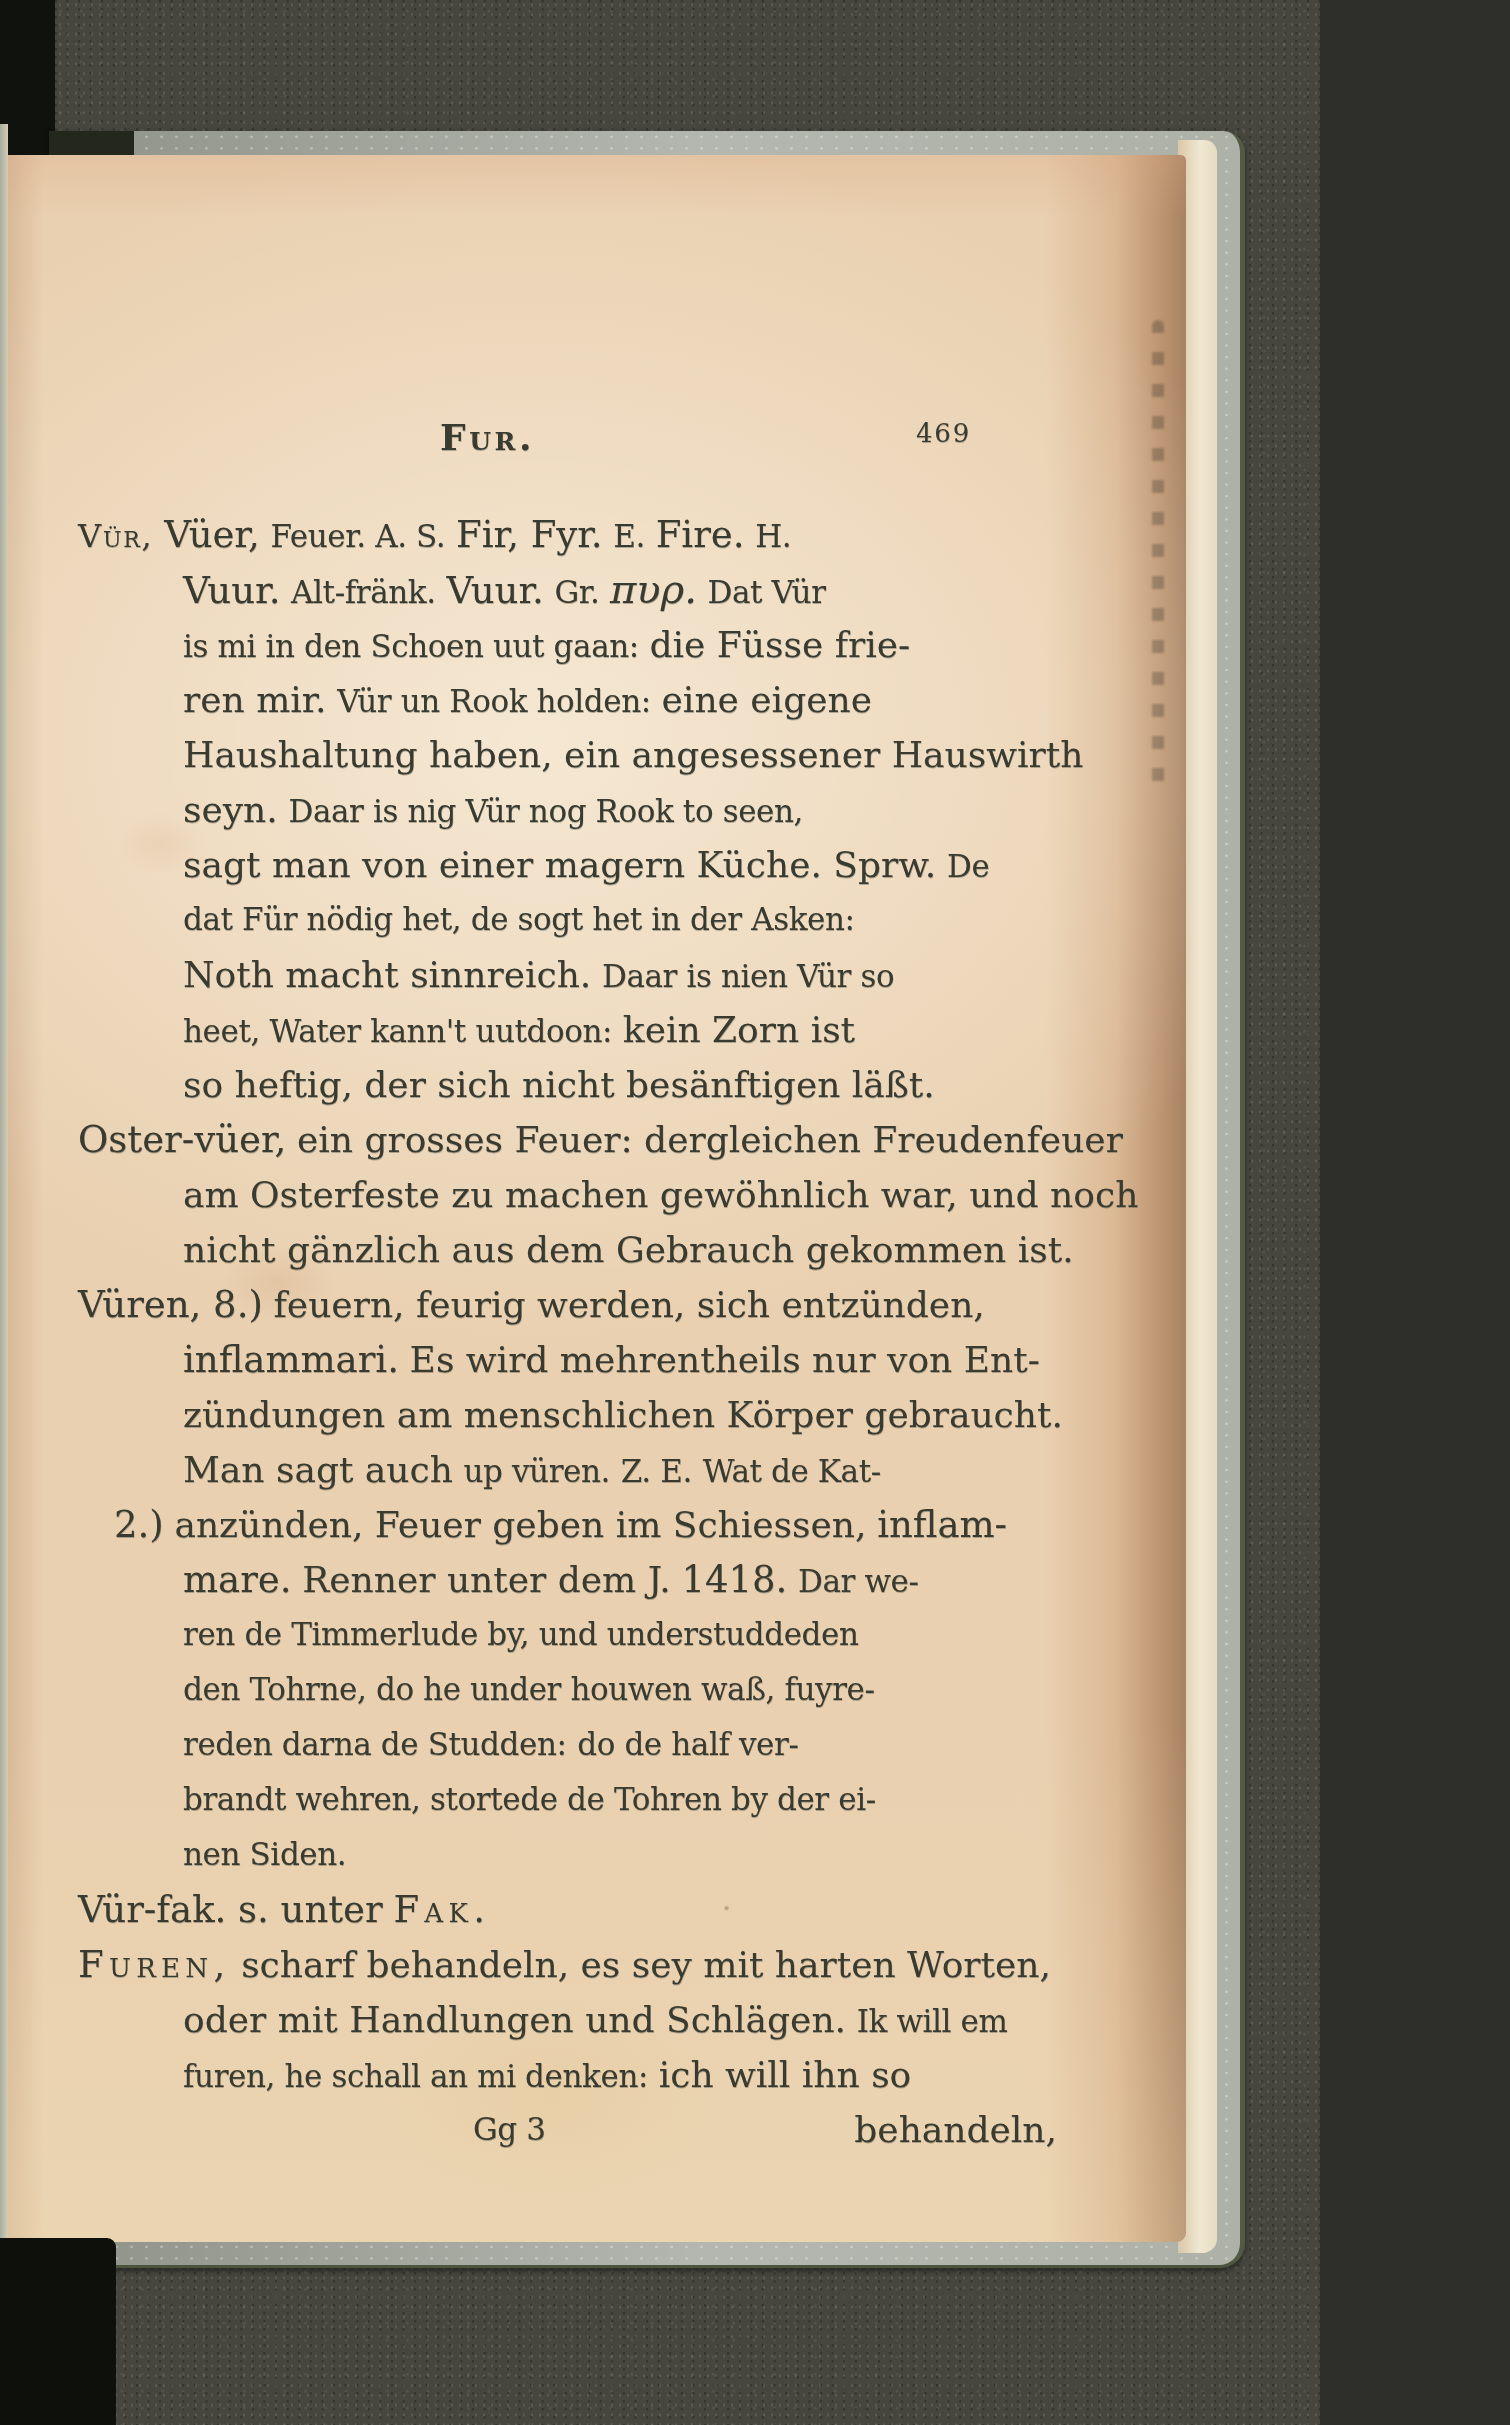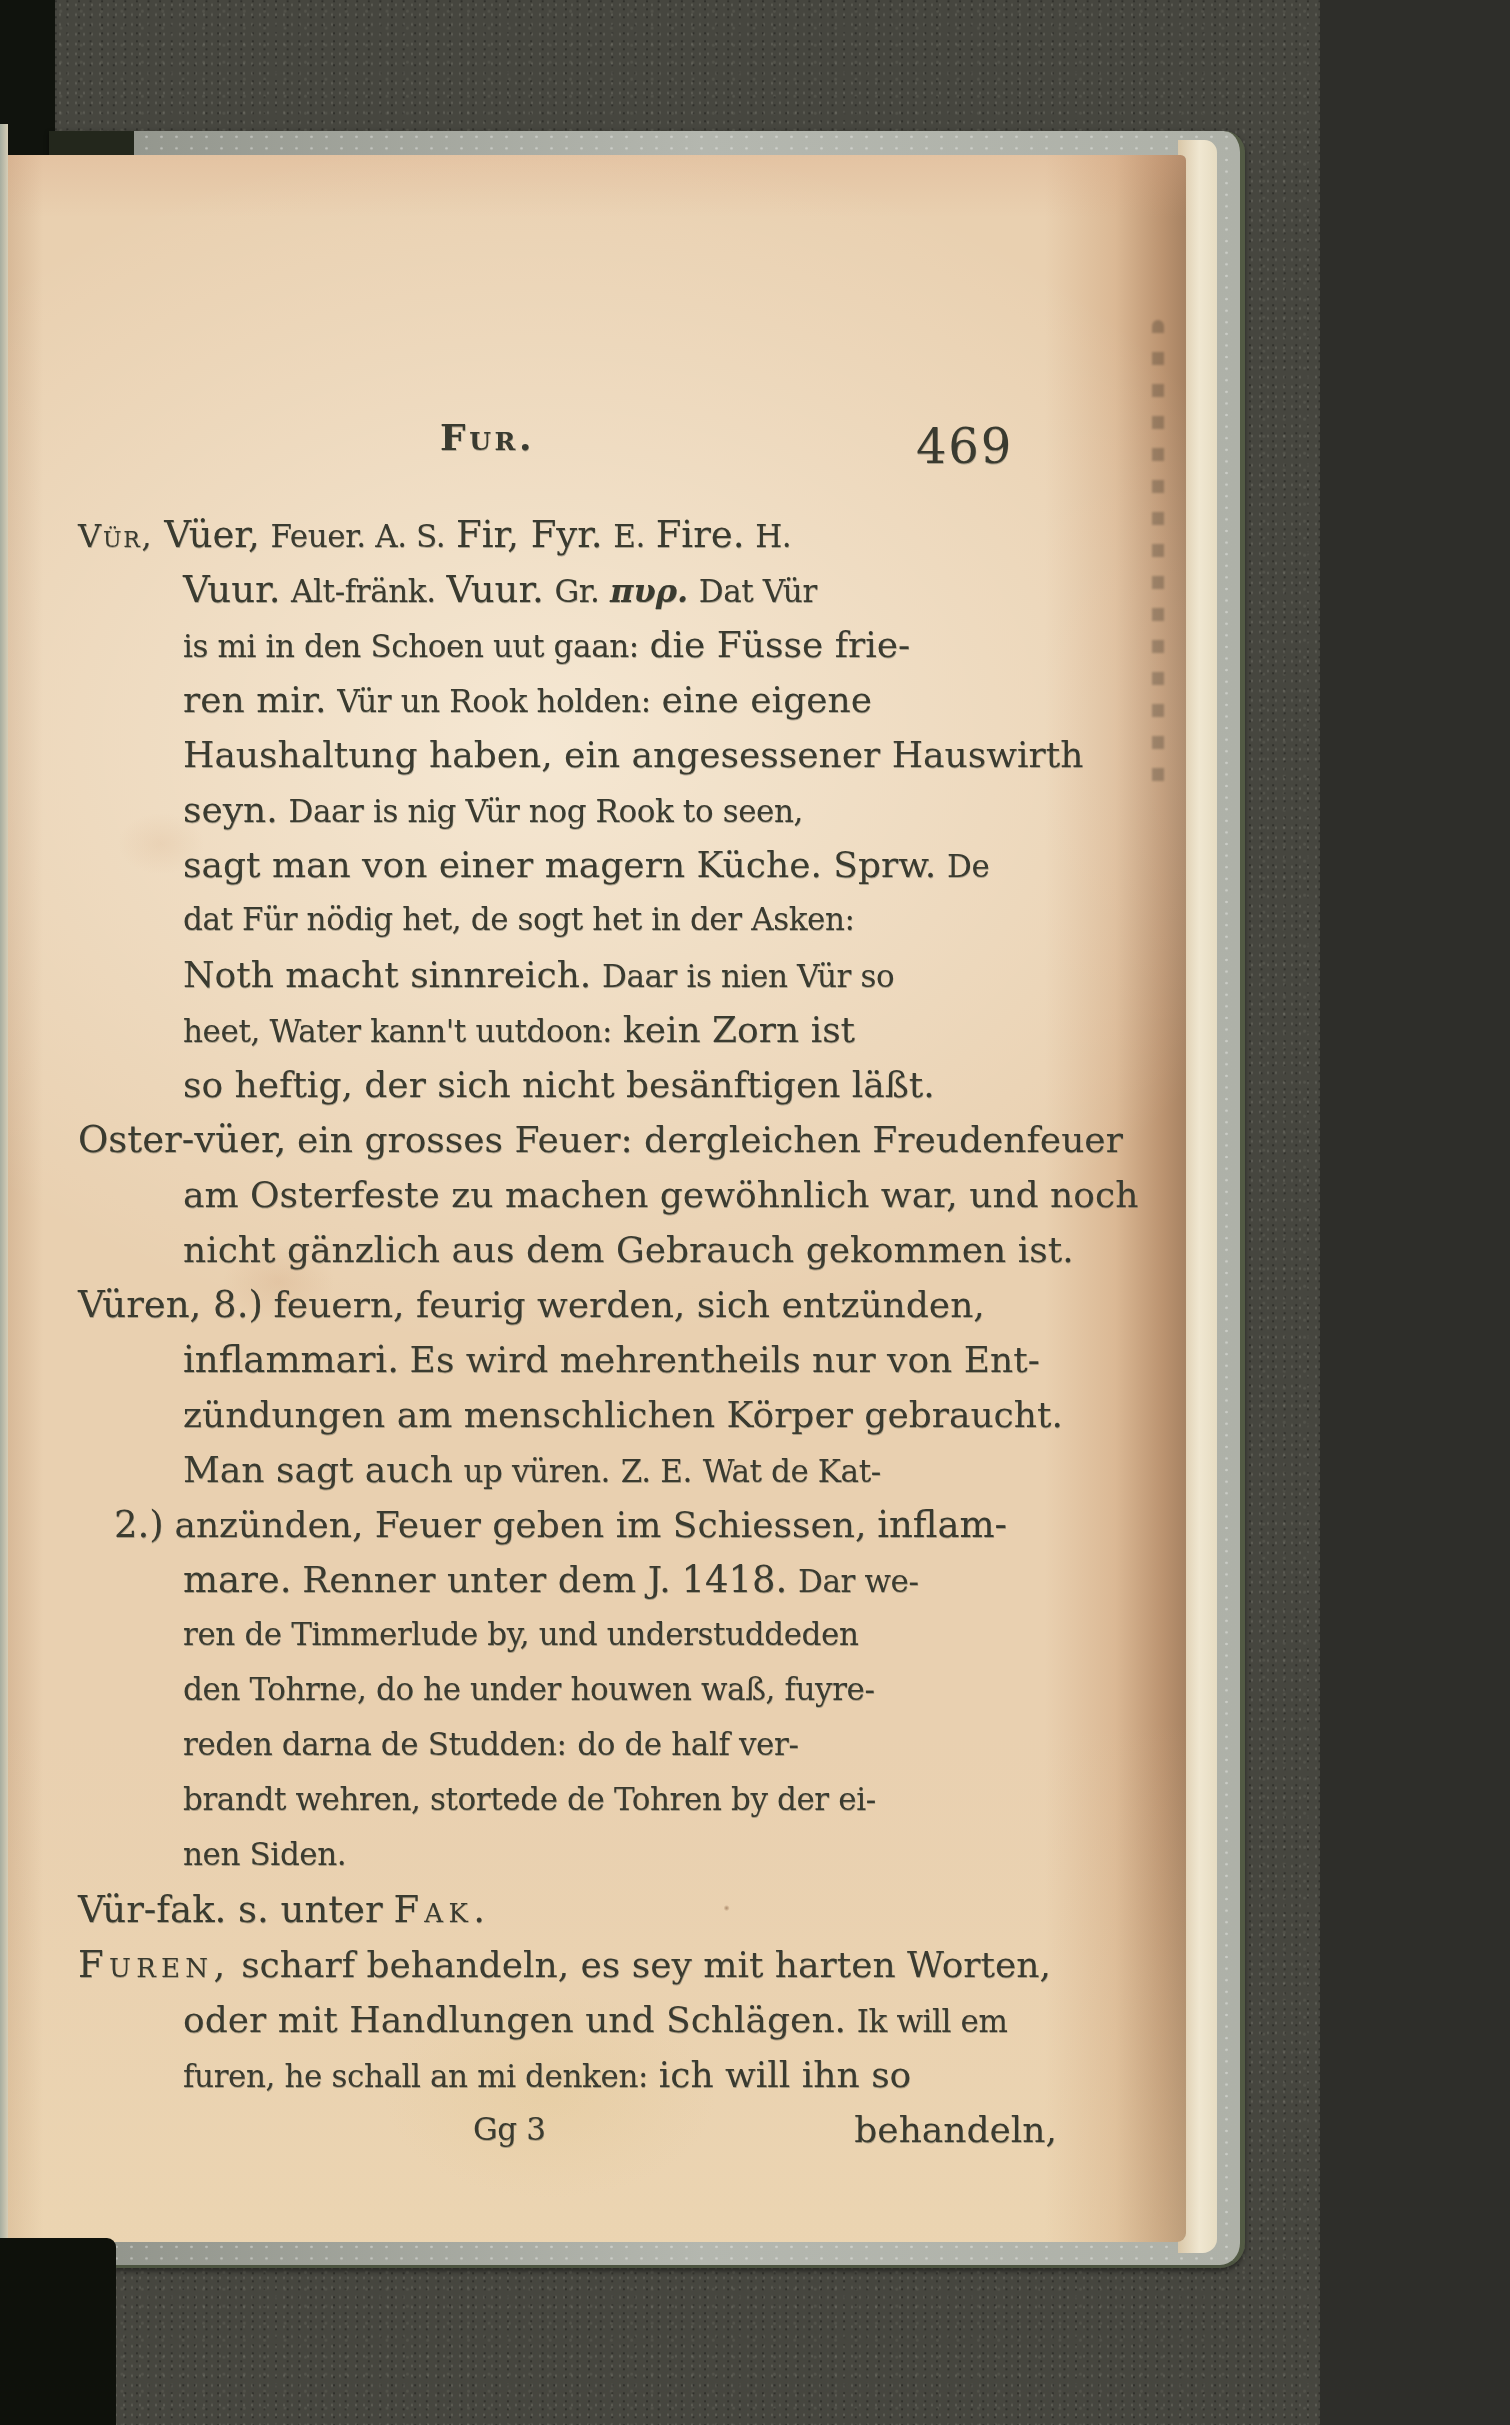--- a/index.html
+++ b/index.html
@@ -48,34 +48,34 @@
   .crease-specks{
     position:absolute;left:1144px;top:165px;width:11.6px;height:480px;opacity:.45;
     background:repeating-linear-gradient(to bottom, rgba(25,25,18,.55) 0 13.3px, transparent 13.3px 32px);
     border-radius:6.2px;filter:blur(0.9px);
   }
   .board-dark-tl{position:absolute;left:49px;top:131px;width:85px;height:26px;background:#23271c;}
   .cover-dark-bl{position:absolute;left:0;top:2238px;width:116px;height:187px;background:#0e110b;border-radius:0 9px 0 0;}
 
   .ink{color:#3a3b30;text-shadow:0.4px 0.5px 0.6px rgba(58,59,48,.35);}
   .header{position:absolute;left:432px;top:261px;font-size:36px;letter-spacing:3.6px;font-variant:small-caps;font-weight:bold;}
-  .pagenum{position:absolute;left:908px;top:263px;font-size:48px;letter-spacing:1.8px;}
+  .pagenum{position:absolute;left:908px;top:263px;font-size:26px;letter-spacing:1.8px;}
 
   .text{position:absolute;left:70px;top:352px;width:979px;}
   .line{white-space:nowrap;line-height:55px;height:55px;}
   .line > span:not(:first-child){margin-left:10.7px;}
   .in0{padding-left:0;}
   .in1{padding-left:105px;}
   .in2{padding-left:36px;}
   .an{font-size:37px;}
   .sc{font-size:32px;font-variant:small-caps;letter-spacing:1.8px;}
   .sc2{font-size:37px;font-variant:small-caps;letter-spacing:5.3px;}
   .fl{font-size:31px;letter-spacing:-0.4px;}
   .fs{font-size:36px;}
-  .gr{font-size:32px;font-style:italic;font-weight:bold;}
+  .gr{font-size:40px;font-style:italic;}
   .sigrow{display:flex;white-space:nowrap;line-height:55px;height:55px;gap:8px;}
   .sigrow .sig{margin-left:395px;}
   .sigrow .catch{margin-left:auto;}
 </style>
 </head>
 <body>
 
 <div id="scene">
   <div class="left-dark"></div>
   <div class="board"></div>

